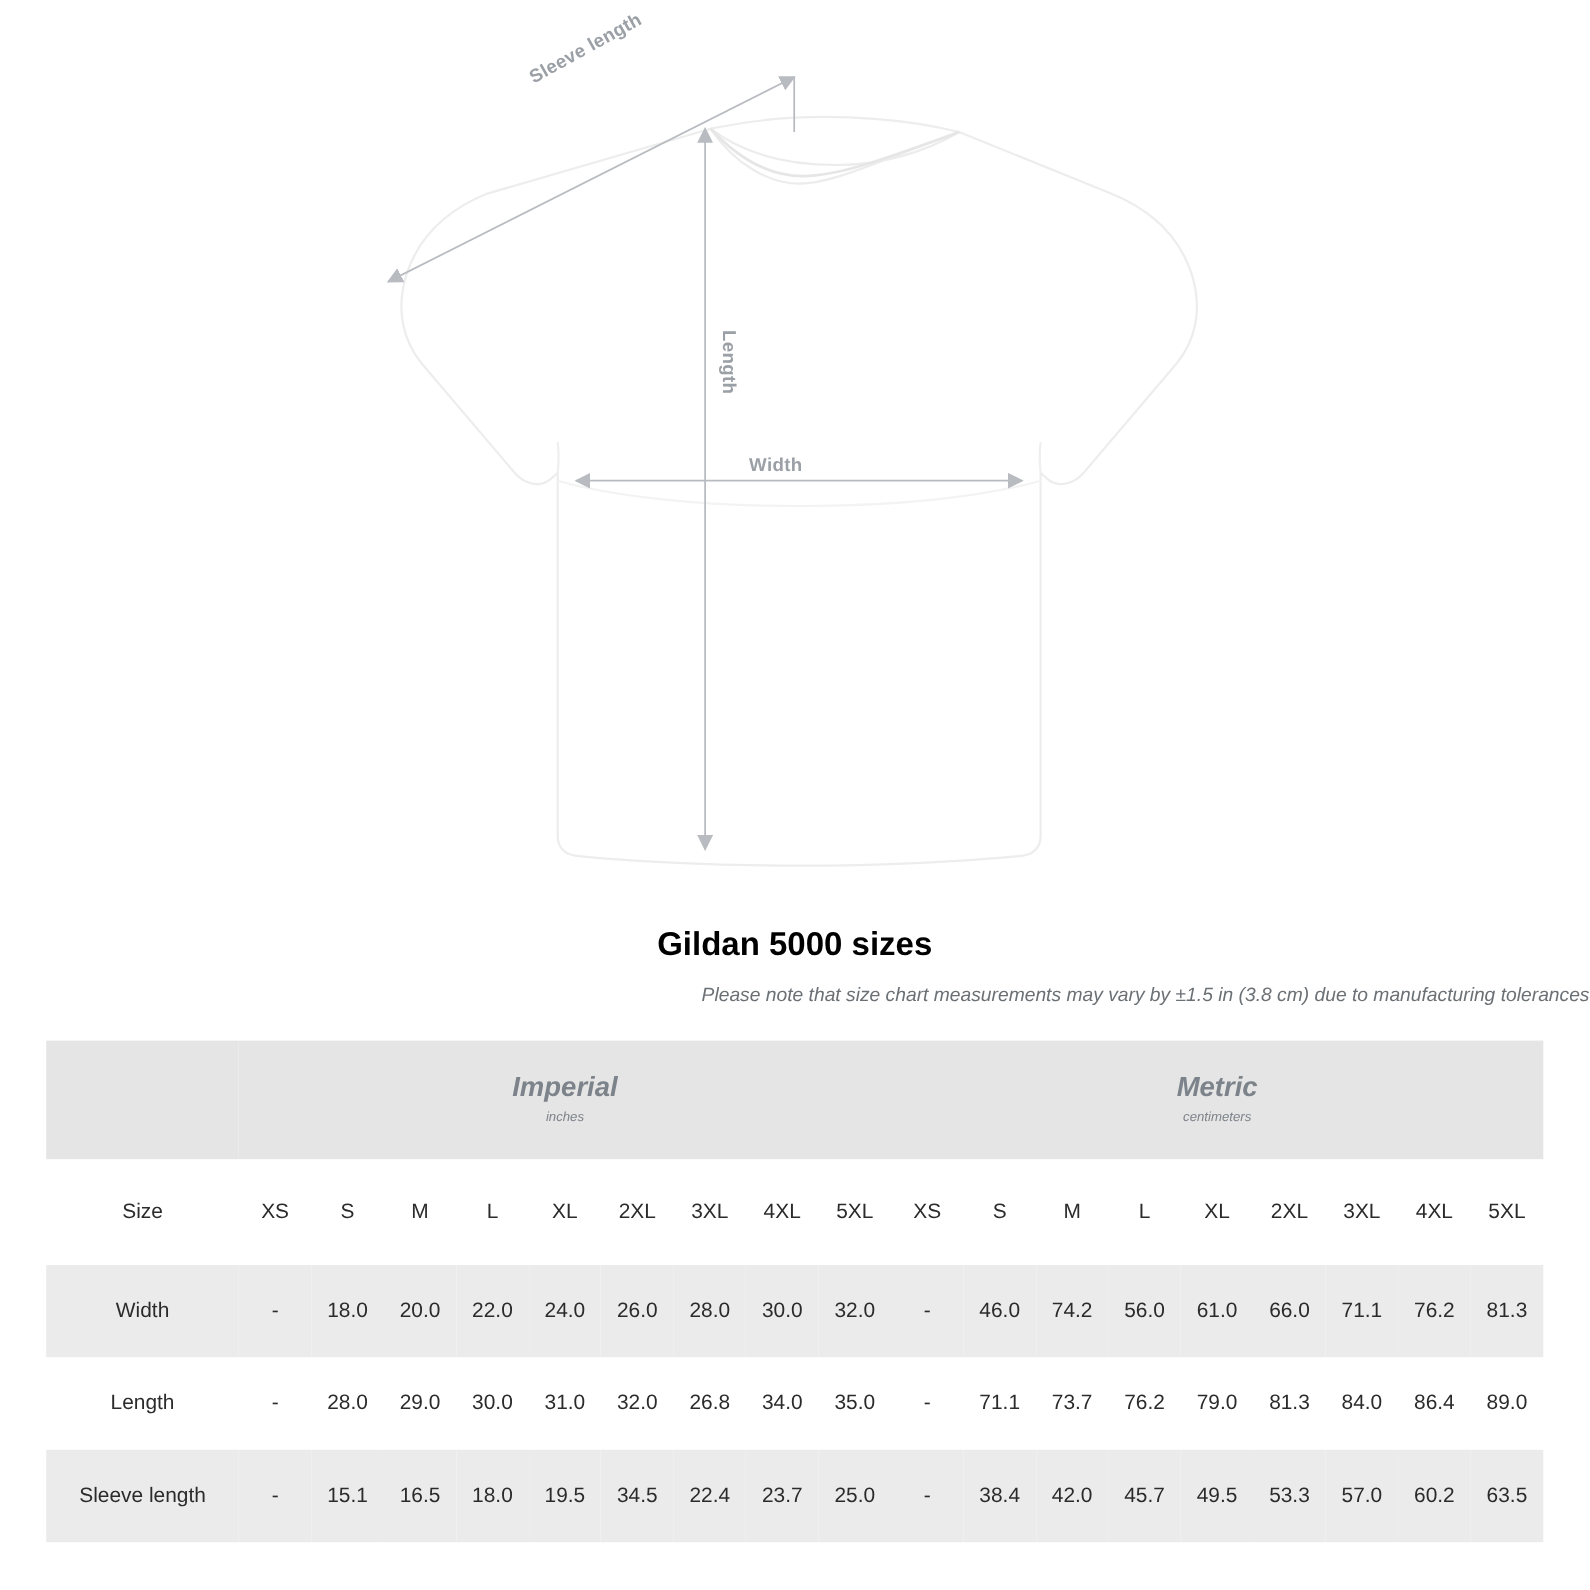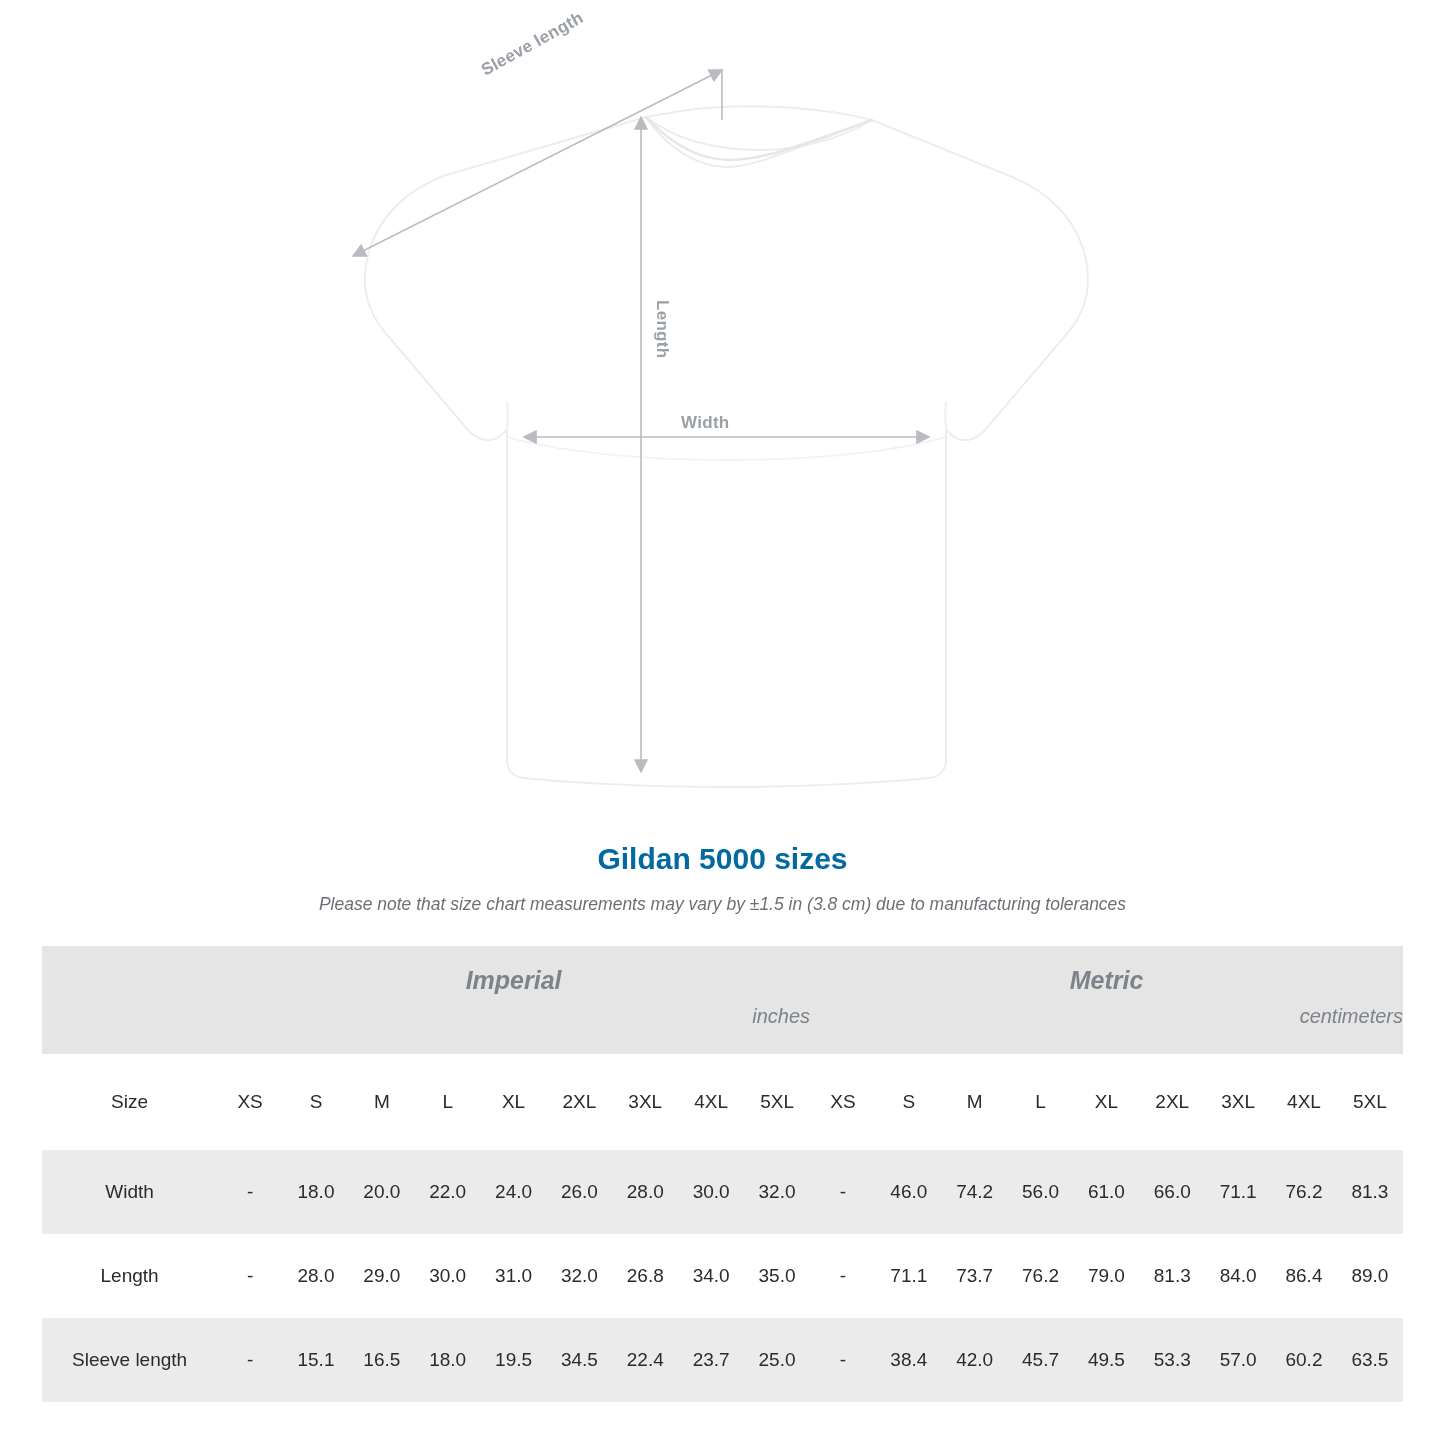--- a/index.html
+++ b/index.html
@@ -57,28 +57,29 @@
   }
 
   
   .title-block {
     text-align: center;
     margin-top: 10px;
   }
   .chart-title {
     font-size: 30px;
     font-weight: bold;
-    color: #0369a1;
+    color: #000000;
     margin: 12px;
   }
   .chart-note {
     font-size: 17.5px;
     font-style: italic;
     color: #6b7075;
     margin: 18px 0 0 0;
+    text-align: right;
   }
 
   
   .table-wrap {
     position: absolute;
     left: 42px;
     top: 946px;
     width: 1361px;
   }
   table.size-table {
@@ -97,25 +98,24 @@
     background: #e5e5e5;
   }
   .unit-name {
     font-size: 25px;
     font-style: italic;
     font-weight: bold;
     color: #7d838a;
     line-height: 1.25;
   }
   .unit-sub {
-    font-size: 20px;
+    font-size: 12px;
     font-style: italic;
     color: #7d838a;
     line-height: 1.9;
-    text-align: right;
   }
   .header-row td {
     height: 96px;
     background: #ffffff;
     font-size: 19px;
     font-weight: bold;
     color: #2b2b2b;
   }
   .header-row td.rowlabel {
     font-size: 19px;

